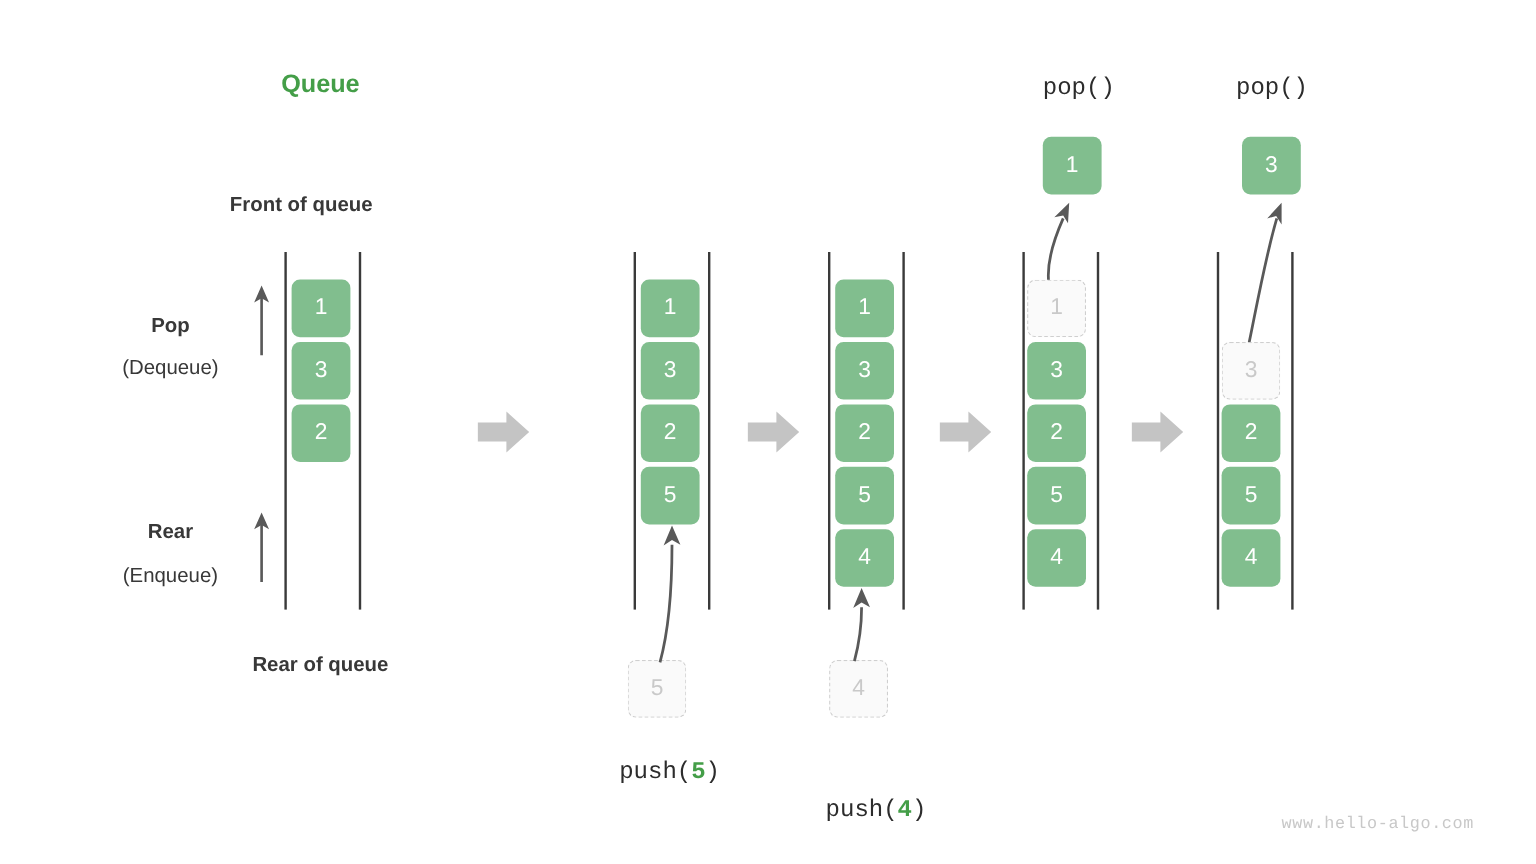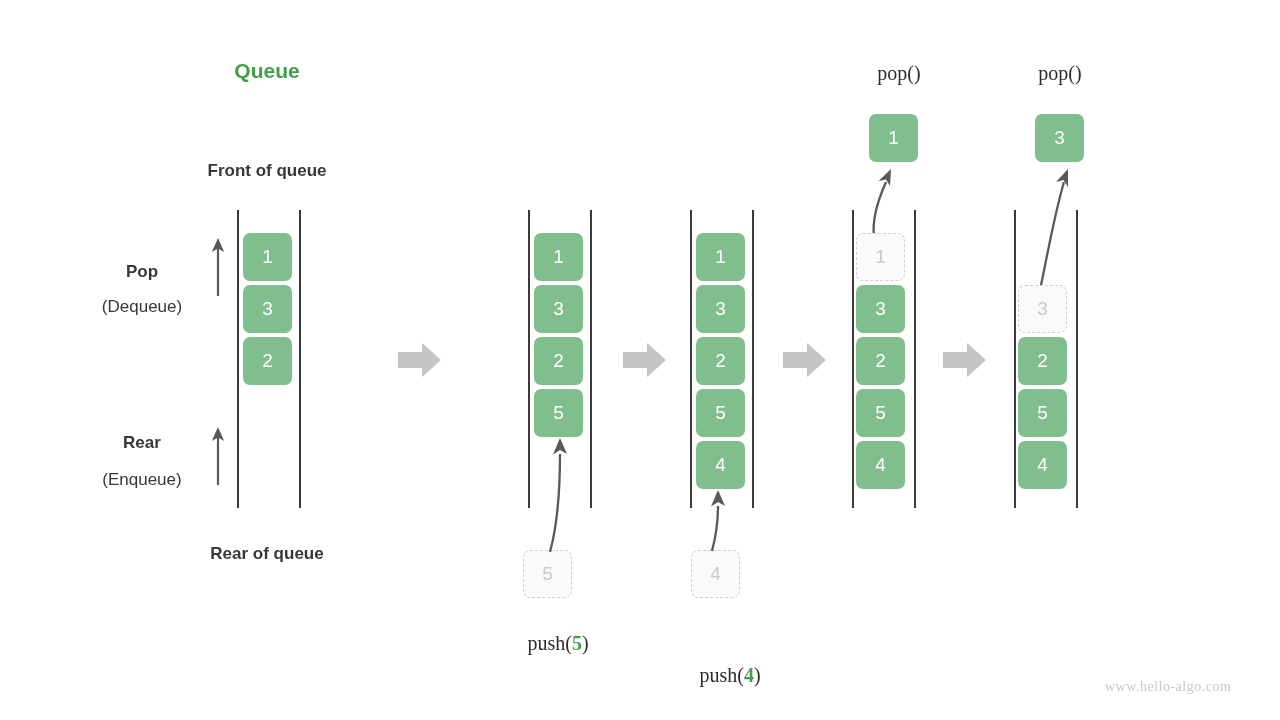--- a/index.html
+++ b/index.html
@@ -40,39 +40,38 @@
   .lbl-reg {
     position: absolute;
     font-weight: normal;
     font-size: 17px;
     color: #383838;
     white-space: nowrap;
     transform: translateX(-50%);
   }
   .op-label {
     position: absolute;
-    font-family: Liberation Serif, serif;
+    font-family: Liberation Mono, monospace;
     font-size: 20px;
     color: #2c2c2c;
     white-space: nowrap;
     transform: translateX(-50%);
     letter-spacing: 0px;
   }
   .op-label .arg {
     color: #449e48;
     font-weight: bold;
   }
   .watermark {
     position: absolute;
-    font-family: Liberation Serif, serif;
+    font-family: Liberation Mono, monospace;
     font-size: 14px;
     color: #c8c8c8;
     white-space: nowrap;
     letter-spacing: 0.5px;
-    margin-left: 37px;
   }
 
   
   .rail {
     position: absolute;
     width: 1.6px;
     background: #3a3a3a;
   }
 
   
@@ -105,21 +104,21 @@
   
   .curve-arrow { position: absolute; overflow: visible; }
 </style>
 </head>
 <body>
 
 <div id="canvas">
 
   <div class="title" style="left:267px; top:59px;">Queue</div>
 
-  <div class="lbl-bold" style="left:267px; top:161px;">Front of queue</div>
+  <div class="lbl-bold" style="left:251px; top:161px;">Front of queue</div>
 
   <div class="lbl-bold" style="left:142px; top:262px;">Pop</div>
   <div class="lbl-reg" style="left:142px; top:297px;">(Dequeue)</div>
 
   <div class="lbl-bold" style="left:142px; top:433px;">Rear</div>
   <div class="lbl-reg" style="left:142px; top:470px;">(Enqueue)</div>
 
   <div class="lbl-bold" style="left:267px; top:544px;">Rear of queue</div>
 
   <svg class="thin-arrow" style="left:204px; top:236px;" width="28" height="62" viewBox="0 0 28 62">

